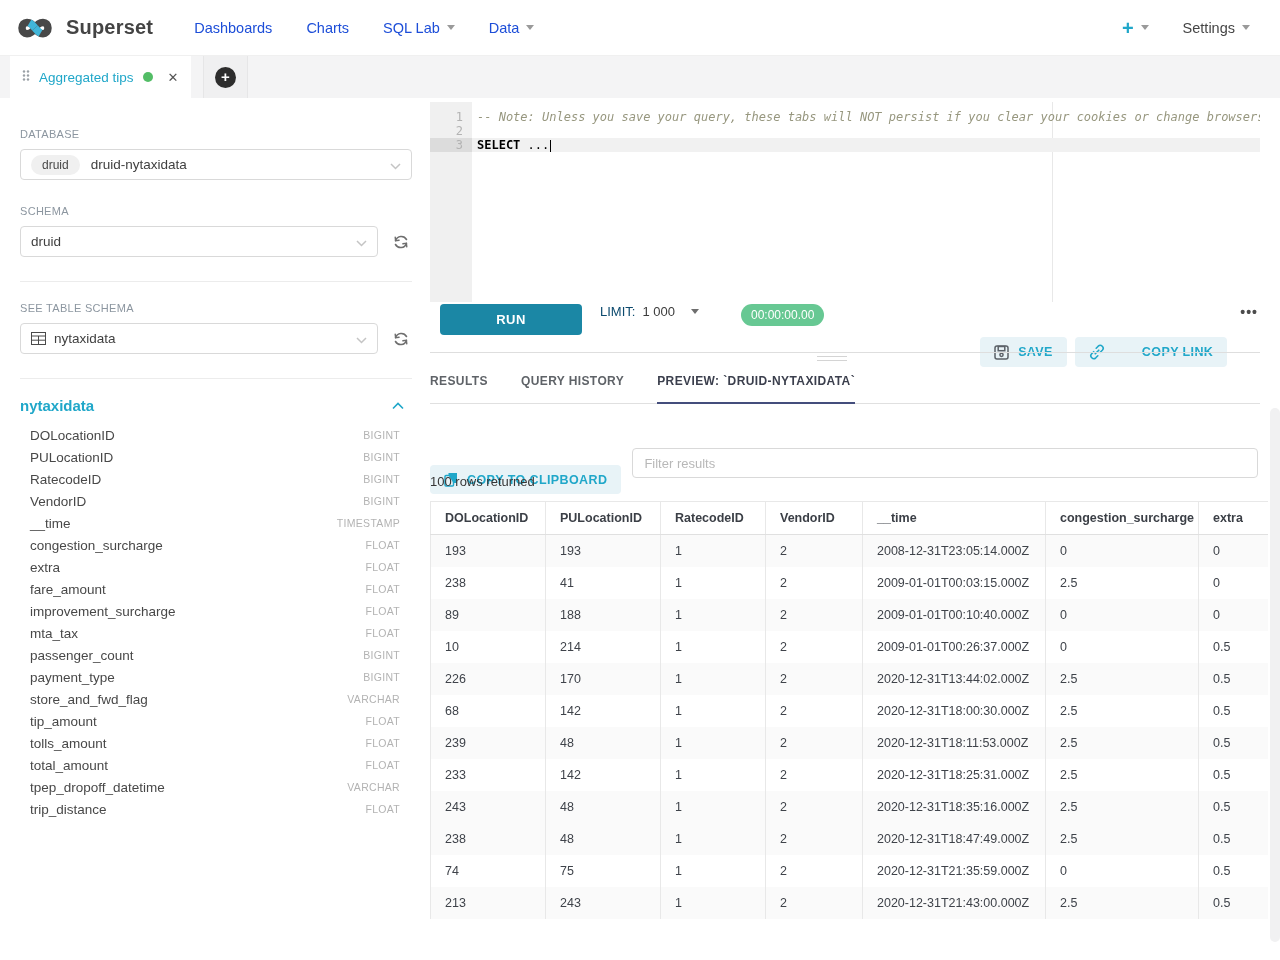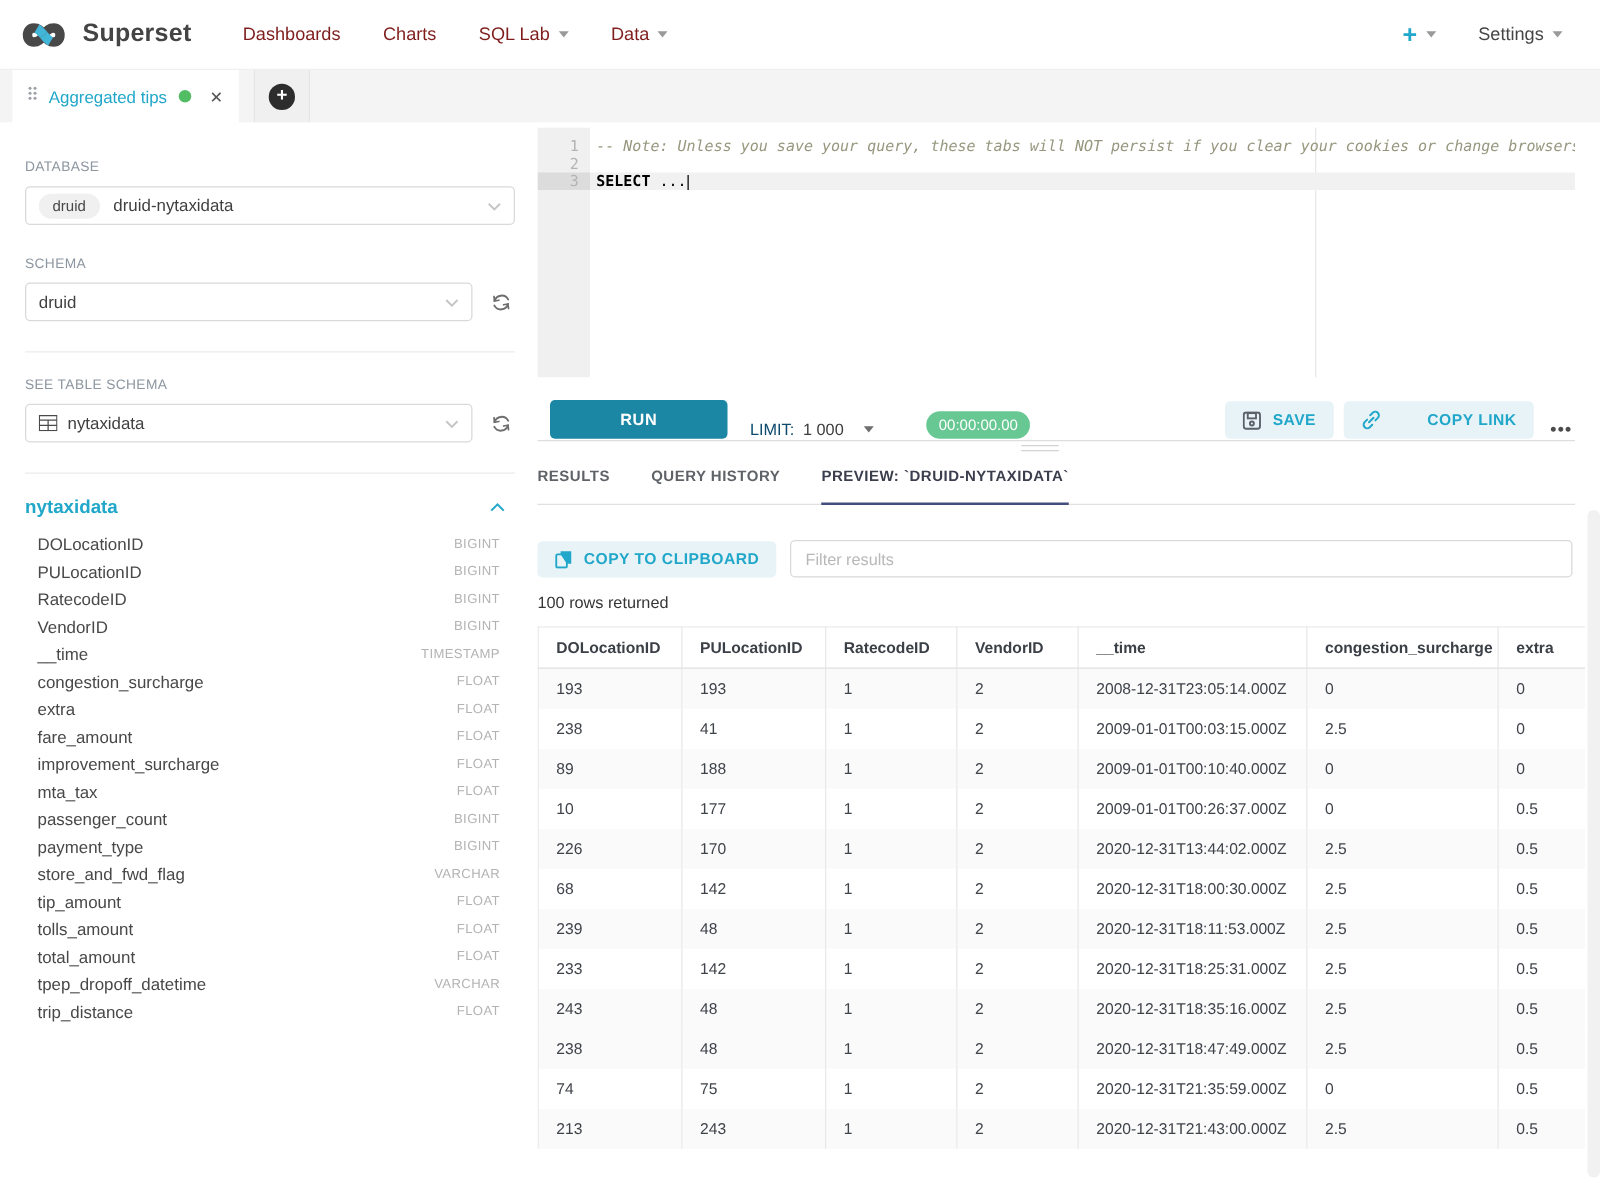--- a/index.html
+++ b/index.html
@@ -6,21 +6,21 @@
   html,body { width:1280px; height:960px; overflow:hidden; background:#fff;
     font-family:"Liberation Sans", sans-serif; color:#484848; }
 
   
   .topnav { position:absolute; left:0; top:0; width:1280px; height:56px; background:#fff;
     display:flex; align-items:center; border-bottom:1px solid #f0f0f0; }
   .brand { display:flex; align-items:center; margin-left:12px; }
   .brand-text { font-size:20px; font-weight:700; color:#444; margin-left:8px; letter-spacing:.2px; }
   .nav-menu { display:flex; align-items:center; margin-left:24px; }
   .nav-item { display:flex; align-items:center; padding:0 17px; height:56px; cursor:pointer;
-    font-size:14.5px; color:#7f1d1d; }
+    font-size:14.5px; color:#1d4ed8; }
   .caret { width:0; height:0; border-left:4px solid transparent; border-right:4px solid transparent;
     border-top:5px solid #9a9a9a; margin-left:7px; display:inline-block; }
   .topnav-right { margin-left:auto; display:flex; align-items:center; margin-right:30px; }
   .plus-shortcut { display:flex; align-items:center; margin-right:34px; cursor:pointer; }
   .plus-glyph { color:var(--primary); font-size:20px; font-weight:700; line-height:1; }
   .settings { display:flex; align-items:center; font-size:14.5px; color:#454545; cursor:pointer; }
 
   
   .tabstrip { position:absolute; left:0; top:56px; width:1280px; height:42px; background:#f4f4f5; }
   .sql-tab { position:absolute; left:10px; top:0; width:181px; height:42px; background:#fff;
@@ -69,34 +69,34 @@
   .code-lines { position:absolute; left:42px; top:0; right:0; }
   .code-line { height:14px; line-height:14px; padding-left:5px; white-space:pre; overflow:hidden; color:#000; }
   .code-line.comment { color:#97977f; font-style:italic; }
   .code-line.active { background:#f1f1f1; }
   .kw { font-weight:700; }
   .cursor { display:inline-block; width:0; height:12px; border-left:1.5px solid #000;
     vertical-align:middle; margin-left:1px; }
 
   
   .sql-toolbar { position:absolute; left:0; top:206px; width:830px; height:47px;
-    display:flex; align-items:flex-end; padding-left:10px; }
+    display:flex; align-items:flex-start; padding-left:10px; }
   .run-btn { width:142px; height:31px; border:none; border-radius:4px; background:var(--run);
     color:#fff; font-size:13px; font-weight:700; letter-spacing:.5px; cursor:pointer;
     font-family:"Liberation Sans", sans-serif; }
   .limit-group { display:flex; align-items:center; margin-left:18px; cursor:pointer; }
   .limit-label { font-size:13px; color:#0c4a6e; }
   .limit-value { font-size:13px; color:#3c3c3c; margin-left:7px; }
   .limit-caret { margin-left:16px; border-top-color:#6e6e6e; }
   .timer-pill { margin-left:42px; min-width:80px; height:22px; border-radius:11px; background:var(--pill);
     color:#fff; font-size:12px; display:flex; align-items:center; justify-content:center; padding:0 10px; }
   .toolbar-spacer { flex:1; }
   .soft-btn { height:30px; border:none; border-radius:4px; background:#e8f3f7; color:var(--primary);
     font-size:12.5px; font-weight:700; letter-spacing:.4px; display:flex; align-items:center;
-    padding:0 14px; cursor:pointer; font-family:"Liberation Sans", sans-serif; }
+    padding:0 14px; cursor:pointer; font-family:"Liberation Sans", sans-serif;margin-top:33px; }
   .soft-btn + .soft-btn { margin-left:8px;gap:28px; }
   .soft-btn .btn-icon { margin-right:9px; display:flex; }
   .more-dots { margin-left:13px; margin-right:2px; color:#4c4c4c; font-size:14px; font-weight:700;
     letter-spacing:1px; cursor:pointer; }
 
   
   .splitter { position:absolute; left:0; top:254px; width:830px; border-top:1px solid #dedede; }
   .drag-handle { position:absolute; left:387px; top:258px; width:30px; cursor:row-resize; }
   .drag-handle i { display:block; height:1px; background:#d4d4d4; margin-bottom:3px; }
   .results-tabs { position:absolute; left:0; top:255px; width:830px; height:51px;
@@ -463,21 +463,21 @@
             <td>89</td>
             <td>188</td>
             <td>1</td>
             <td>2</td>
             <td>2009-01-01T00:10:40.000Z</td>
             <td>0</td>
             <td>0</td>
           </tr>
           <tr>
             <td>10</td>
-            <td>177</td>
+            <td>214</td>
             <td>1</td>
             <td>2</td>
             <td>2009-01-01T00:26:37.000Z</td>
             <td>0</td>
             <td>0.5</td>
           </tr>
           <tr class="stripe">
             <td>226</td>
             <td>170</td>
             <td>1</td>

